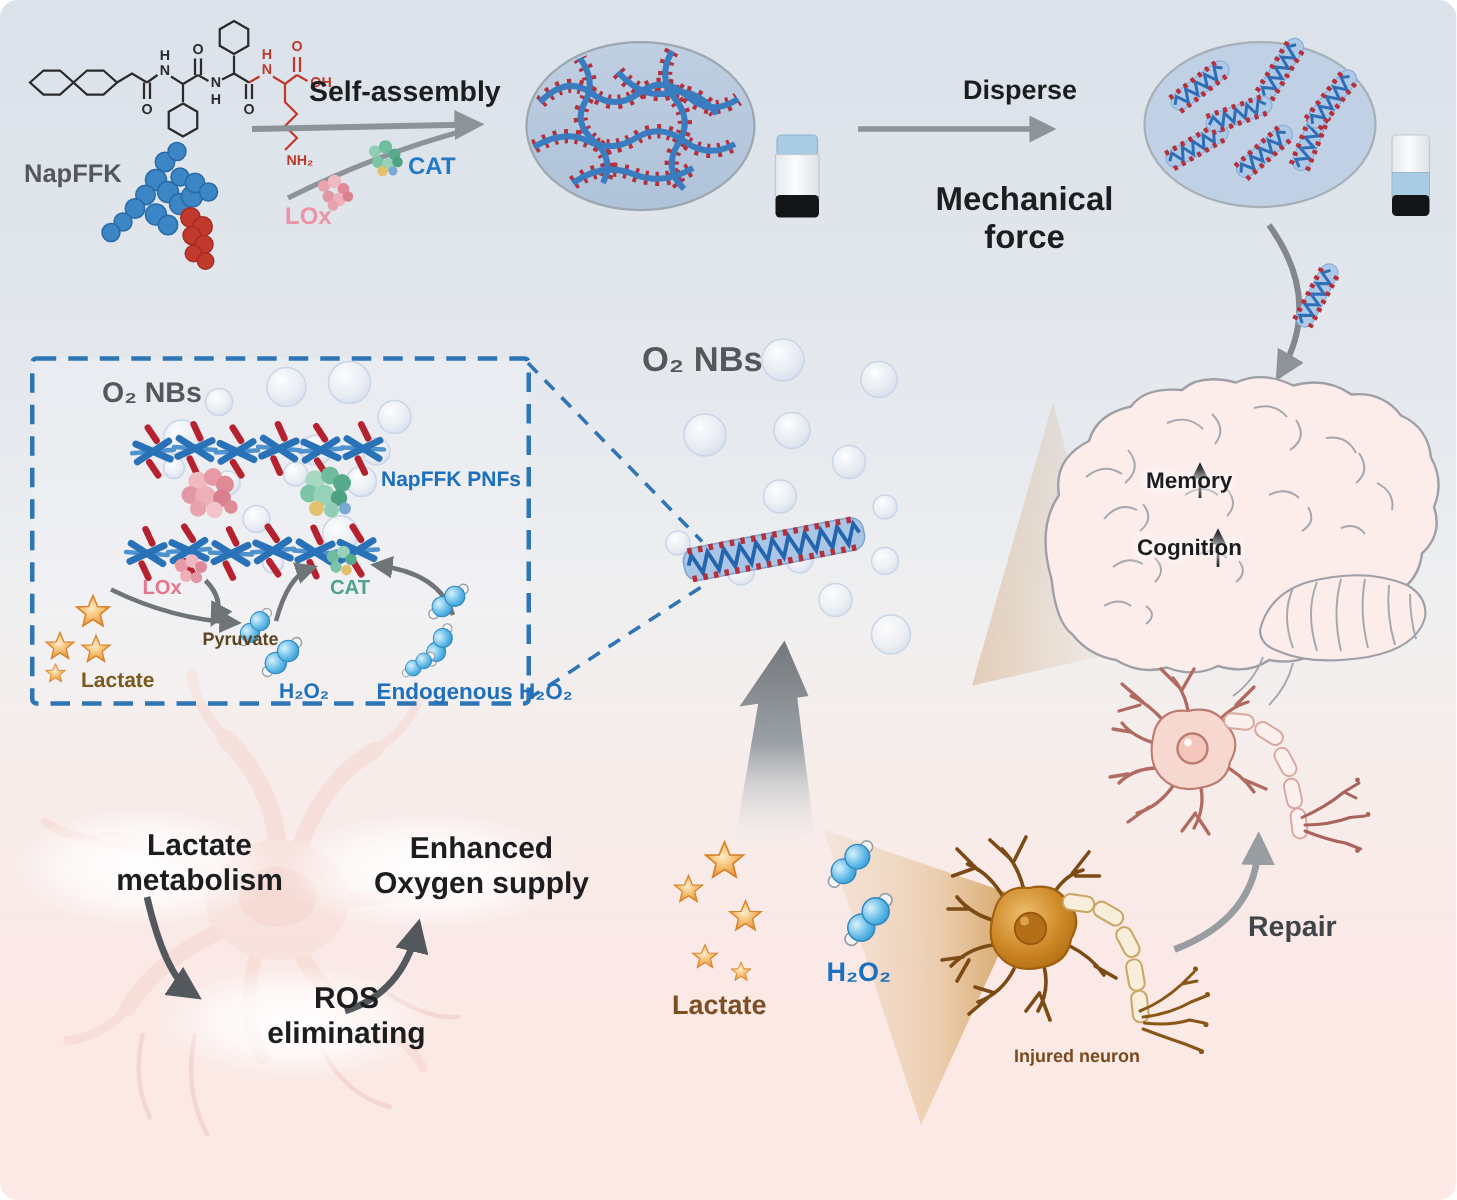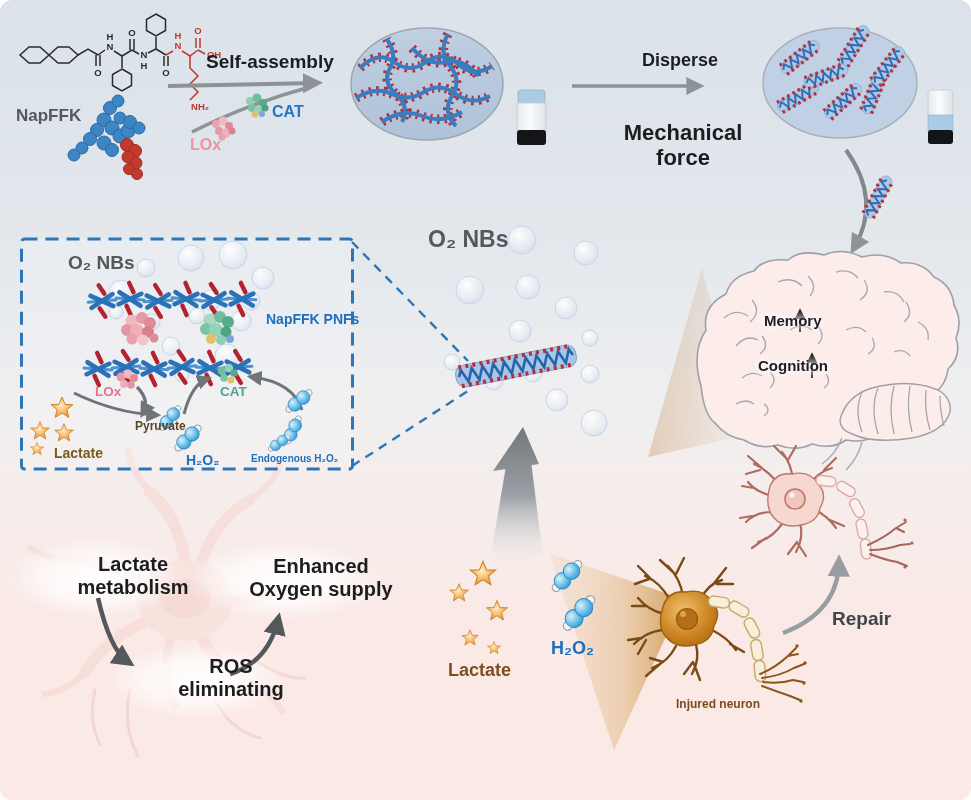--- a/index.html
+++ b/index.html
@@ -559,27 +559,27 @@
 <div class="lbl c-dark" style="left:170px;top:51px;font-size:19px;">Self-assembly</div>
 <div class="lbl c-pink" style="left:190px;top:136px;font-size:16px;">LOx</div>
 <div class="lbl" style="left:272px;top:103px;font-size:16px;color:#2379c6;">CAT</div>
 <div class="lbl c-dark two-line" style="left:596px;top:50px;width:96px;font-size:18px;">Disperse</div>
 <div class="lbl c-dark two-line" style="left:586px;top:92px;width:122px;font-size:22px;margin-top:28px;">
   <span>Mechanical</span>
   <span>force</span>
 </div>
 
 <div class="lbl c-gray" style="left:68px;top:252px;font-size:19px;">O₂ NBs</div>
-<div class="lbl c-blue" style="left:254px;top:311px;font-size:14px;margin-left:12px;">NapFFK PNFs</div>
+<div class="lbl c-blue" style="left:254px;top:311px;font-size:14px;">NapFFK PNFs</div>
 <div class="lbl c-pink2" style="left:95px;top:384px;font-size:13.5px;">LOx</div>
 <div class="lbl c-teal" style="left:220px;top:384px;font-size:13.5px;">CAT</div>
 <div class="lbl c-choc" style="left:90px;top:420px;font-size:12px;padding-left:45px;">Pyruvate</div>
 <div class="lbl c-gold" style="left:54px;top:445px;font-size:14px;">Lactate</div>
 <div class="lbl c-blue" style="left:186px;top:452px;font-size:14px;">H₂O₂</div>
-<div class="lbl c-blue" style="left:251px;top:453px;font-size:10px;">Endogenous H₂O₂</div>
+<div class="lbl c-blue" style="left:251px;top:453px;font-size:15px;">Endogenous H₂O₂</div>
 
 <div class="lbl c-gray" style="left:428px;top:226px;font-size:23px;">O₂ NBs</div>
 
 <div class="lbl c-dark halo mem-row" style="left:728px;top:312px;font-size:15px;">
   <span>Memory</span>
 </div>
 <div class="lbl c-dark halo mem-row" style="left:722px;top:357px;font-size:15px;">
   <span>Cognition</span>
 </div>
 

